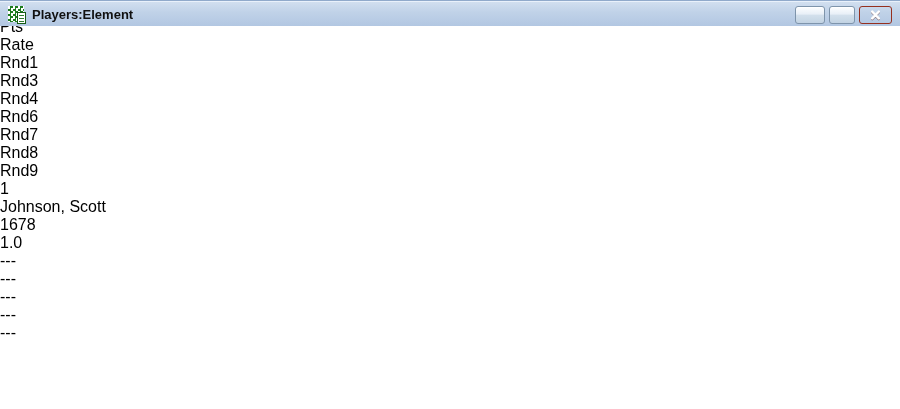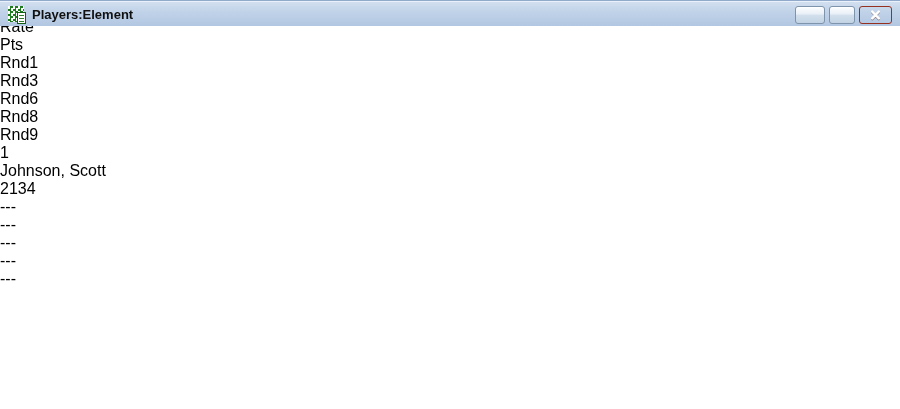--- a/index.html
+++ b/index.html
@@ -127,34 +127,37 @@
 
   <div class="b-left"></div>
   <div class="b-right"></div>
   <div class="b-bottom"></div>
 
   <div class="client">
 
     <div class="list-area">
       <div class="header-row grid-cols">
         <div class="th">No.</div>
+        <div class="th">Pts</div>
         <div class="th">Rate</div>
-        <div class="th">Pts</div>
         <div class="th">Rnd1</div>
         <div class="th">Rnd3</div>
+        <div class="th">Rnd4</div>
         <div class="th">Rnd6</div>
+        <div class="th">Rnd7</div>
         <div class="th">Rnd8</div>
         <div class="th">Rnd9</div>
         <div class="th"></div>
       </div>
       <div id="rows" class="rows">
   <div class="tr grid-cols">
     <div class="td c-no focused">1</div>
     <div class="td c-name">Johnson, Scott</div>
-    <div class="td c-rate">2134</div>
+    <div class="td c-rate">1678</div>
+    <div class="td c-pts">1.0</div>
     <div class="td c-rnd">---</div>
     <div class="td c-rnd">---</div>
     <div class="td c-rnd">---</div>
     <div class="td c-rnd">---</div>
     <div class="td c-rnd">---</div>
 
     <div class="td"></div>
   </div>
 
 </div>

